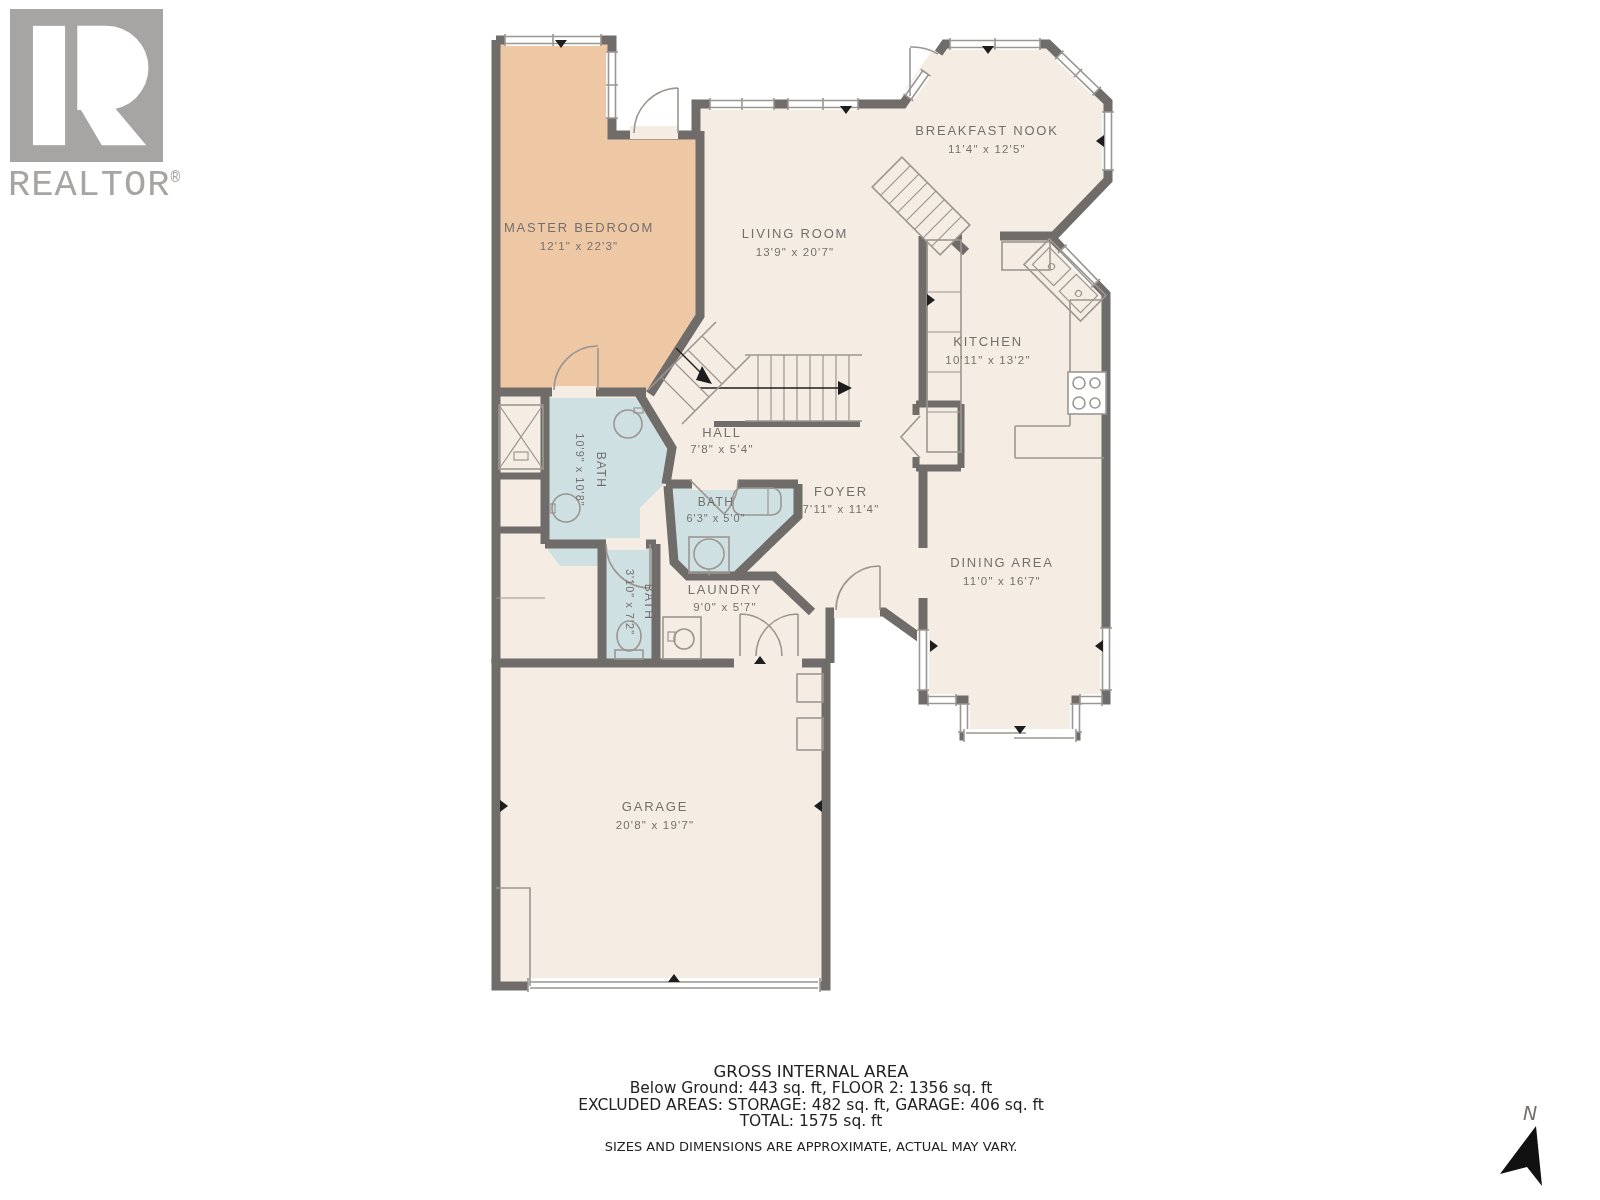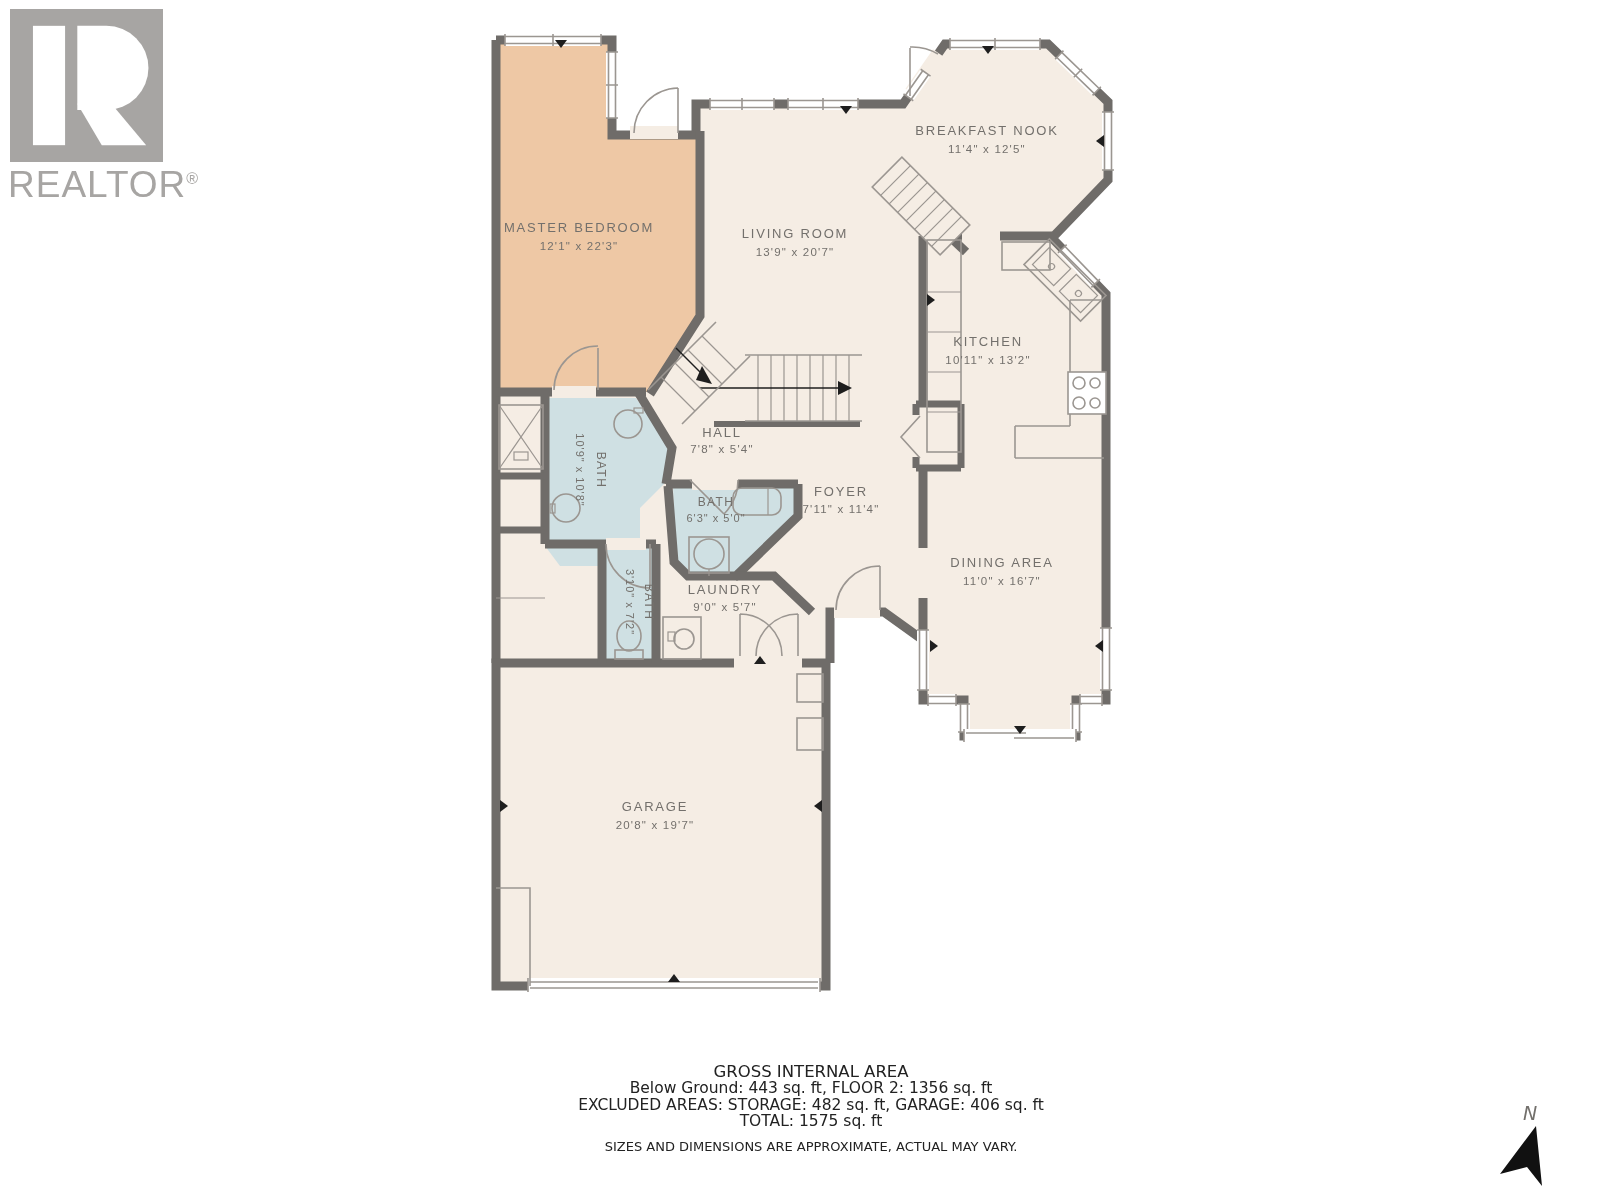--- a/index.html
+++ b/index.html
@@ -1,20 +1,20 @@
 <!DOCTYPE html>
 <html><head>
 <meta charset="utf-8">
 <style>
   html,body{margin:0;padding:0;background:#ffffff;width:1600px;height:1200px;position:relative;
     font-family:"Liberation Sans", sans-serif;}
   #stage{position:absolute;left:0;top:0;width:1600px;height:1200px;}
   .logo{position:absolute;left:10px;top:8px;}
   .logo-word{position:absolute;left:8px;top:164px;font-size:37px;color:#a7a5a3;letter-spacing:1px;
-    font-family:Liberation Sans, sans-serif;}
+    font-family:Liberation Mono, monospace;}
   .logo-word sup{font-size:16px;}
   .footer{position:absolute;left:16px;top:1063px;width:1590px;text-align:center;color:#222;
     font-family:"DejaVu Sans",sans-serif;}
   .footer .t1{font-size:16.5px;line-height:17px;}
   .footer .t2{font-size:15.5px;line-height:16.5px;}
   .footer .t3{font-size:13px;line-height:16px;margin-top:9px;}
   svg text{font-family:"Liberation Sans",sans-serif;fill:#73706c;}
   .rl{font-size:13px;letter-spacing:1.8px;}
   .rd{font-size:11.5px;letter-spacing:1.2px;}
   .rls{font-size:12px;letter-spacing:1.4px;}

